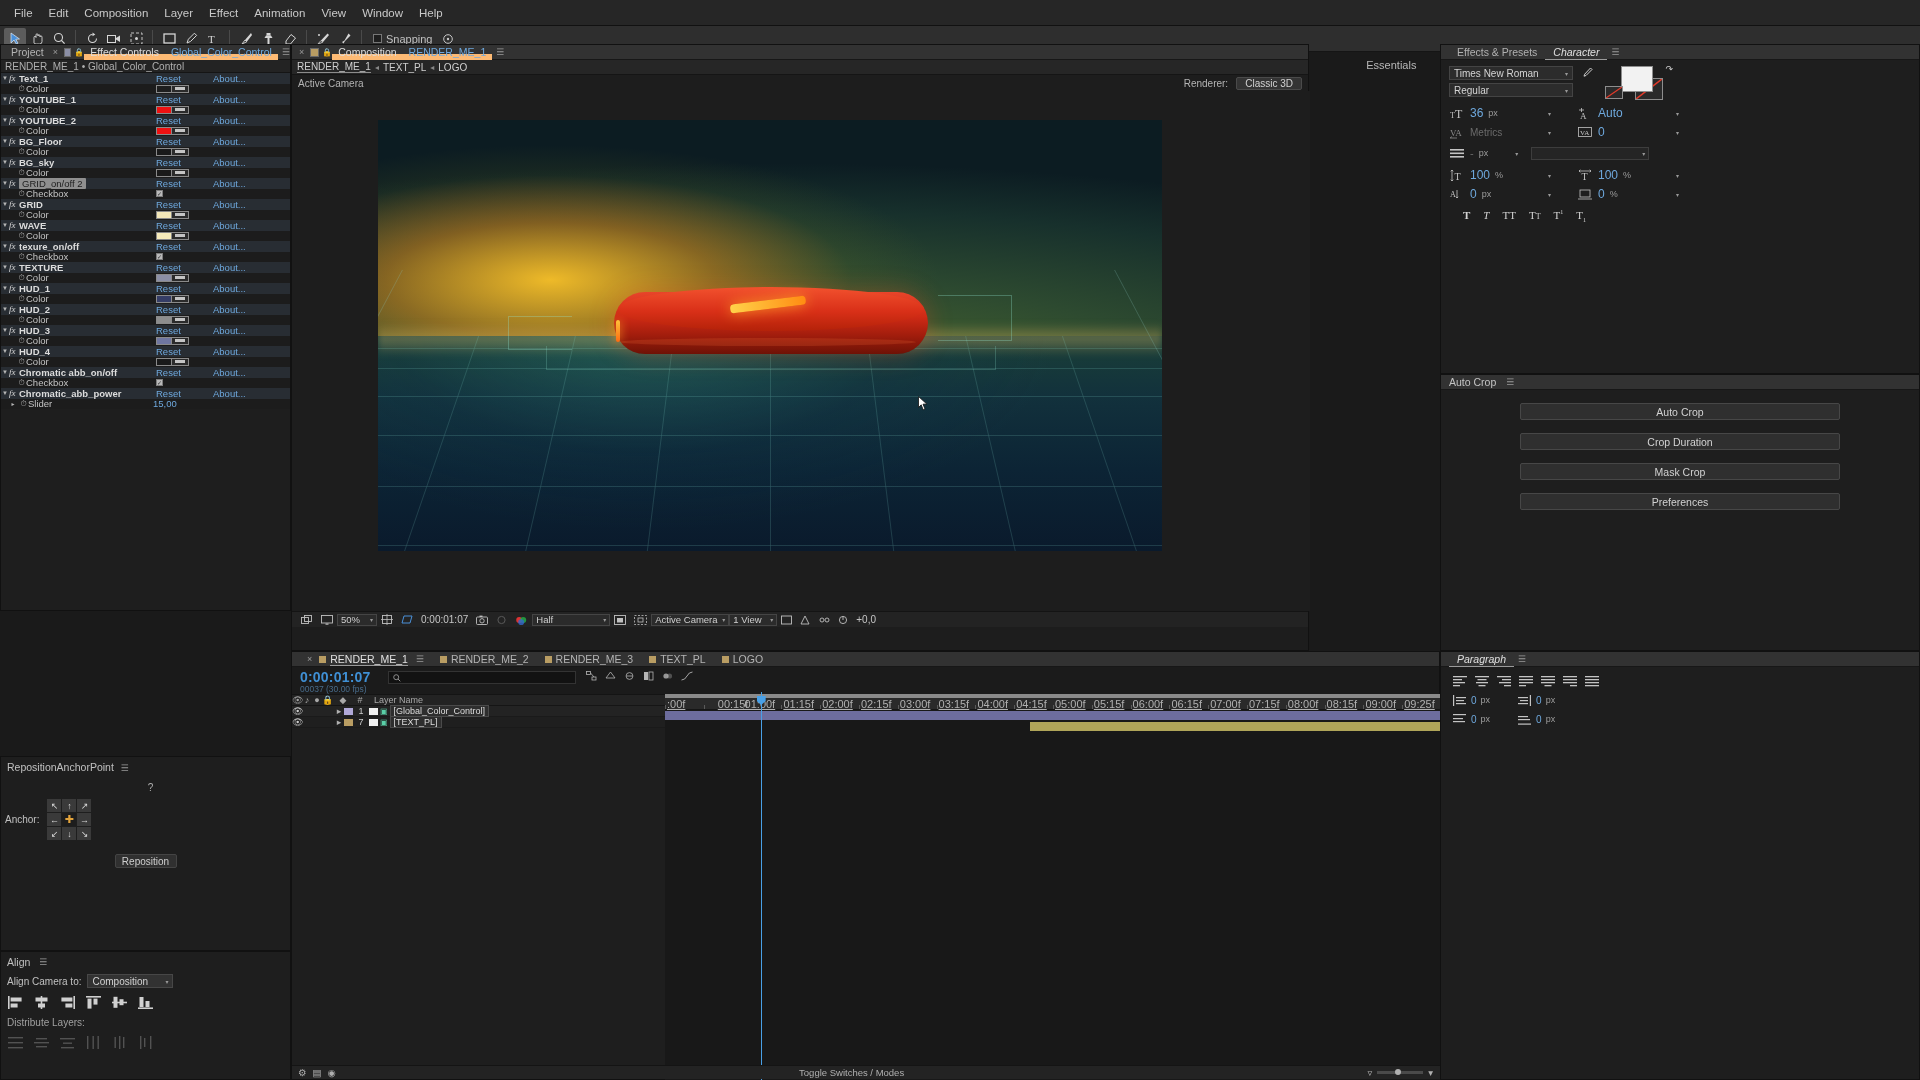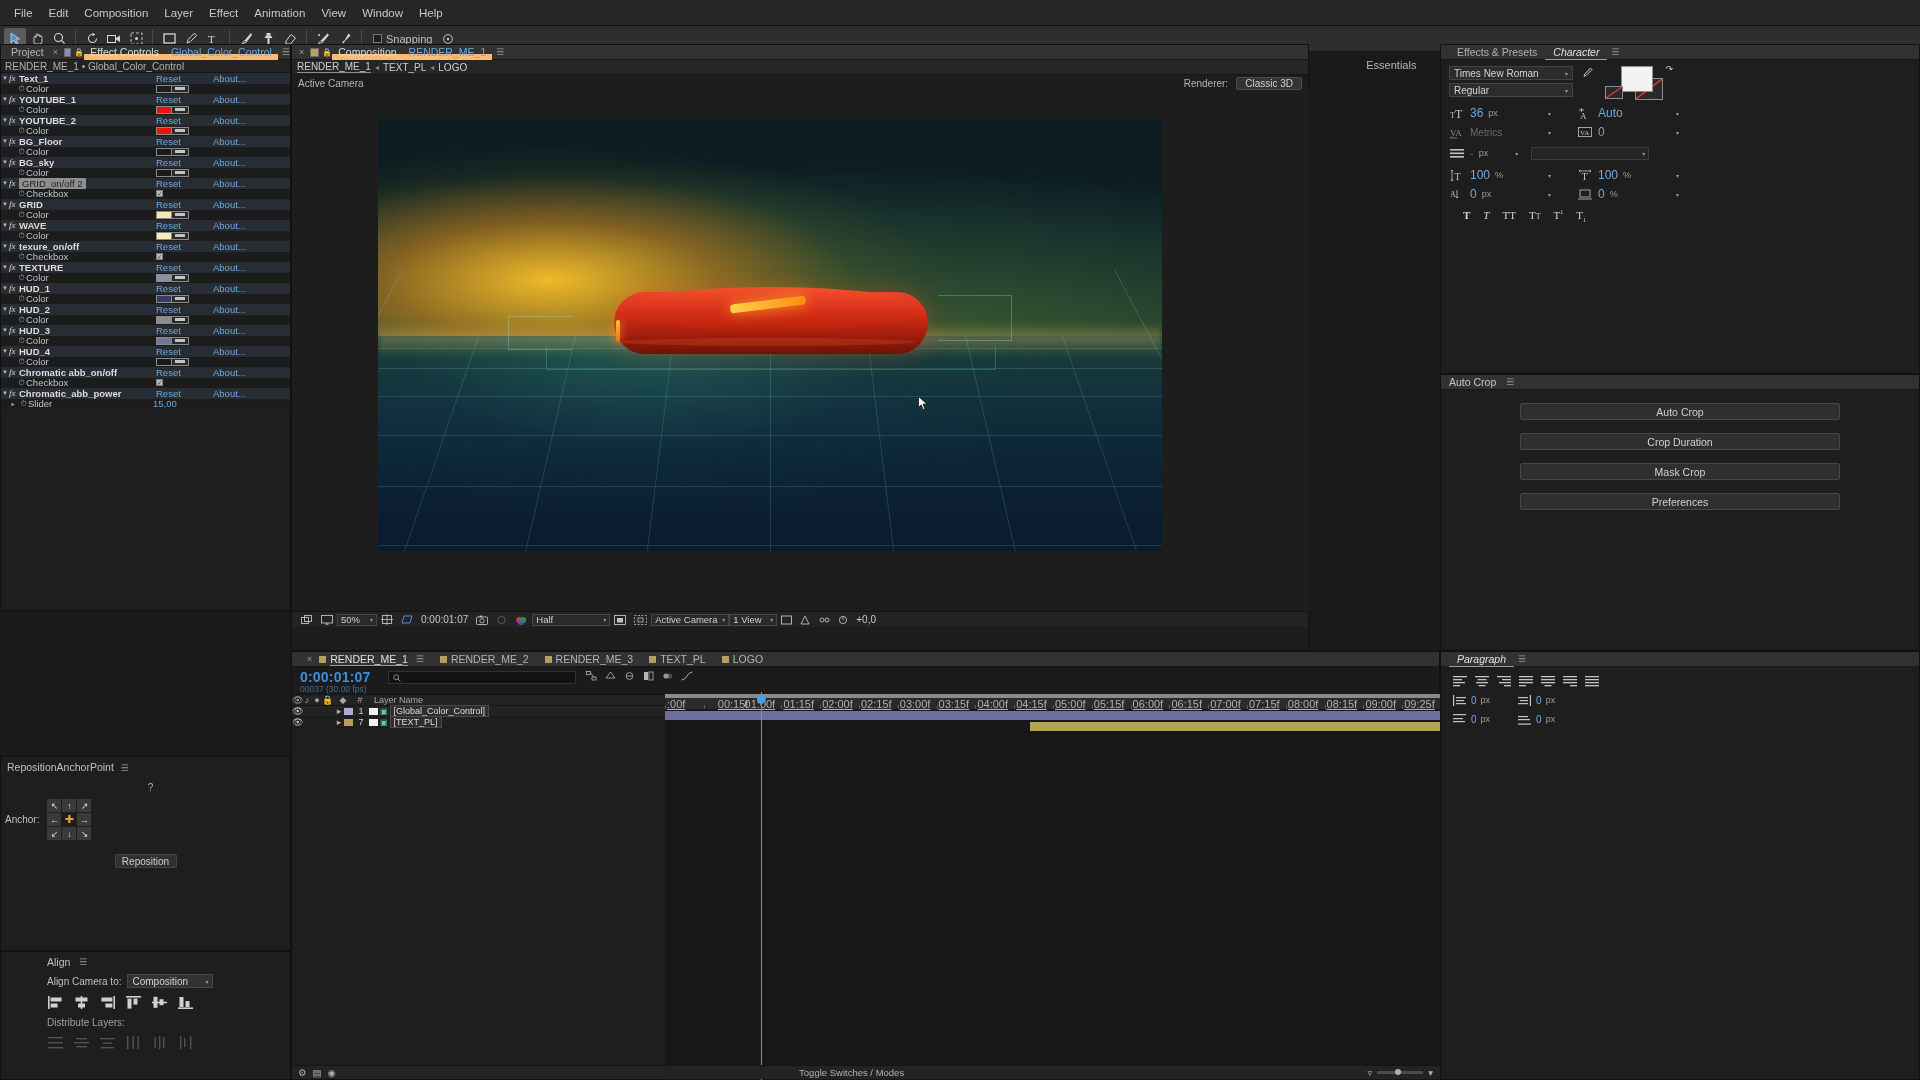--- a/index.html
+++ b/index.html
@@ -109,21 +109,21 @@
   .agc.mid { background:#1d1d1d; color:#e2a33c; font-size:11px; }
   .rap-anchor-row { display:flex; align-items:center; gap:8px; margin-top:6px; padding-left:4px;}
   .rap-lbl { font-size:10px; color:#c0c0c0; }
   .rap-btn {
     margin:14px auto 0 auto; width:62px; height:14px; background:#303030;
     border:1px solid #444; border-radius:2px; font-size:10px; color:#cfcfcf;
     display:flex; align-items:center; justify-content:center;
   }
 
   
-  #align { left:0; top:951px; width:291px; height:129px;padding-left:40px; }
+  #align { left:0; top:951px; width:291px; height:129px; }
   .align-title { font-size:10.5px; color:#c0c0c0; padding:4px 0 0 6px; display:flex; gap:5px; align-items:center;}
   .align-row { display:flex; align-items:center; gap:6px; padding:6px 0 0 6px; font-size:10px; color:#c0c0c0;}
   .align-sel {
     width:86px; height:14px; background:#323232; border:1px solid #474747;
     display:flex; align-items:center; justify-content:space-between;
     padding:0 4px; font-size:10px; color:#d2d2d2;
   }
   .ico-row { display:flex; gap:9px; padding:7px 0 0 6px; }
   .alico { width:17px; height:15px; display:flex; align-items:center; justify-content:center; }
   .alico svg { display:block; }

